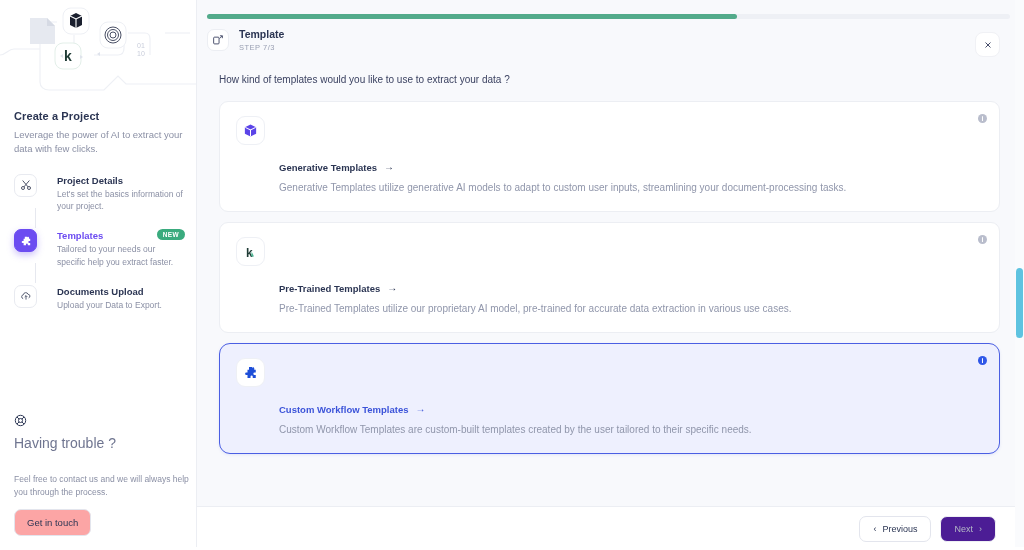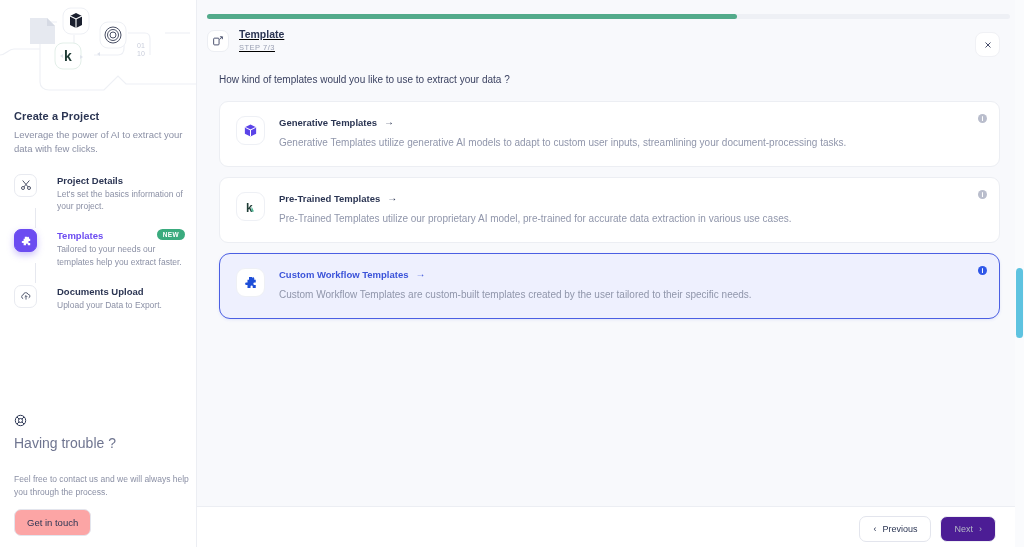--- a/index.html
+++ b/index.html
@@ -73,21 +73,21 @@
   }
 
   
   .main { flex: 1; height: 550px; position: relative; background: #f8f9fc; }
   .progress-track {
     position:absolute; top: 14px; left: 10px; right: 14px; height: 5px;
     background: #eef0f5; border-radius: 4px;
   }
   .progress-fill { height: 5px; border-radius: 4px; background:#53ab8b; }
 
-  .head { display:flex; align-items:flex-end; padding: 28px 0 0 10px; text-decoration: underline; }
+  .head { display:flex; align-items:center; padding: 28px 0 0 10px; }
   .head-ico {
     width: 22px; height: 22px; border-radius: 7px; background:#fff;
     border:1px solid #eceef3; display:flex; align-items:center; justify-content:center;
   }
   .head-txt { margin-left: 10px; }
   .head-title { font-size: 10.5px; font-weight:bold; color:#2b3553; }
   .head-step { font-size: 7.5px; color:#9aa0b3; letter-spacing:.5px; margin-top:3px; }
   .close-btn {
     position:absolute; top: 32px; right: 24px;
     width: 25px; height: 25px; border-radius: 8px; background:#fff;
@@ -105,21 +105,21 @@
   }
   .card.selected {
     background:#eef0fe; border: 1.5px solid #4b5fe3; border-radius:11px;
     box-shadow: 0 1px 3px rgba(75,95,227,.12);
   }
   .card-ico {
     width: 29px; height:29px; min-width:29px; border-radius: 9px; background:#fff;
     border:1px solid #eef0f5; display:flex; align-items:center; justify-content:center;
   }
   .card-body { flex:1; padding-top:1px; }
-  .card-head { display:flex; align-items:flex-start; gap: 7px; }
+  .card-head { display:flex; align-items:flex-start; gap: 7px; margin-top: 45px; }
   .card-title { font-size: 9.5px; font-weight: bold; color:#2b3553; }
   .card.selected .card-title { color:#3b53d9; }
   .arrow { color:#2b3553; font-size:10px; line-height:1; }
   .card.selected .arrow { color:#3b53d9; }
   .card-desc { font-size: 10px; color:#9096ab; margin-top: 8px; line-height:1.4; }
   .info {
     position:absolute; top: 12px; right: 12px;
     width: 9px; height: 9px; border-radius:50%;
     display:flex; align-items:center; justify-content:center;
     font-size: 7px; font-weight:bold; color:#fff; background:#b9bdcc;
@@ -223,21 +223,21 @@
         <div class="step">
           <div class="step-rail"></div>
           <div class="step-ico active">
             <svg width="12" height="12" viewBox="0 0 16 16" fill="#ffffff">
               <path d="M6.4 2.2h3.2v1.4a1.2 1.2 0 1 1 2.4 0V5h1.6v3.1h-1.3a1.25 1.25 0 1 0 0 2.5h1.3v3.2h-3.2v-1.4a1.2 1.2 0 1 0-2.4 0v1.4H4.8v-3.2H3.5a1.25 1.25 0 1 1 0-2.5h1.3V5h1.6z"></path>
             </svg>
           </div>
           <div class="step-txt">
             <div class="new-badge" style="background: rgb(58, 171, 126);">NEW</div>
             <div class="step-name active">Templates</div>
-            <div class="step-desc">Tailored to your needs our templates help you extract faster.</div>
+            <div class="step-desc">Tailored to your needs our specific help you extract faster.</div>
           </div>
         </div>
 
         <div class="step">
           <div class="step-ico">
             <svg width="12" height="12" viewBox="0 0 16 16" fill="none" stroke="#4a5066" stroke-width="1.2">
               <path d="M4.2 11.5a2.6 2.6 0 0 1 .2-5.1 3.3 3.3 0 0 1 6.4-.6 2.4 2.4 0 0 1 .7 4.7"></path>
               <path d="M8 12.8V7.6"></path>
                 <path d="M6.3 9.2 8 7.5l1.7 1.7"></path>
             </svg>

